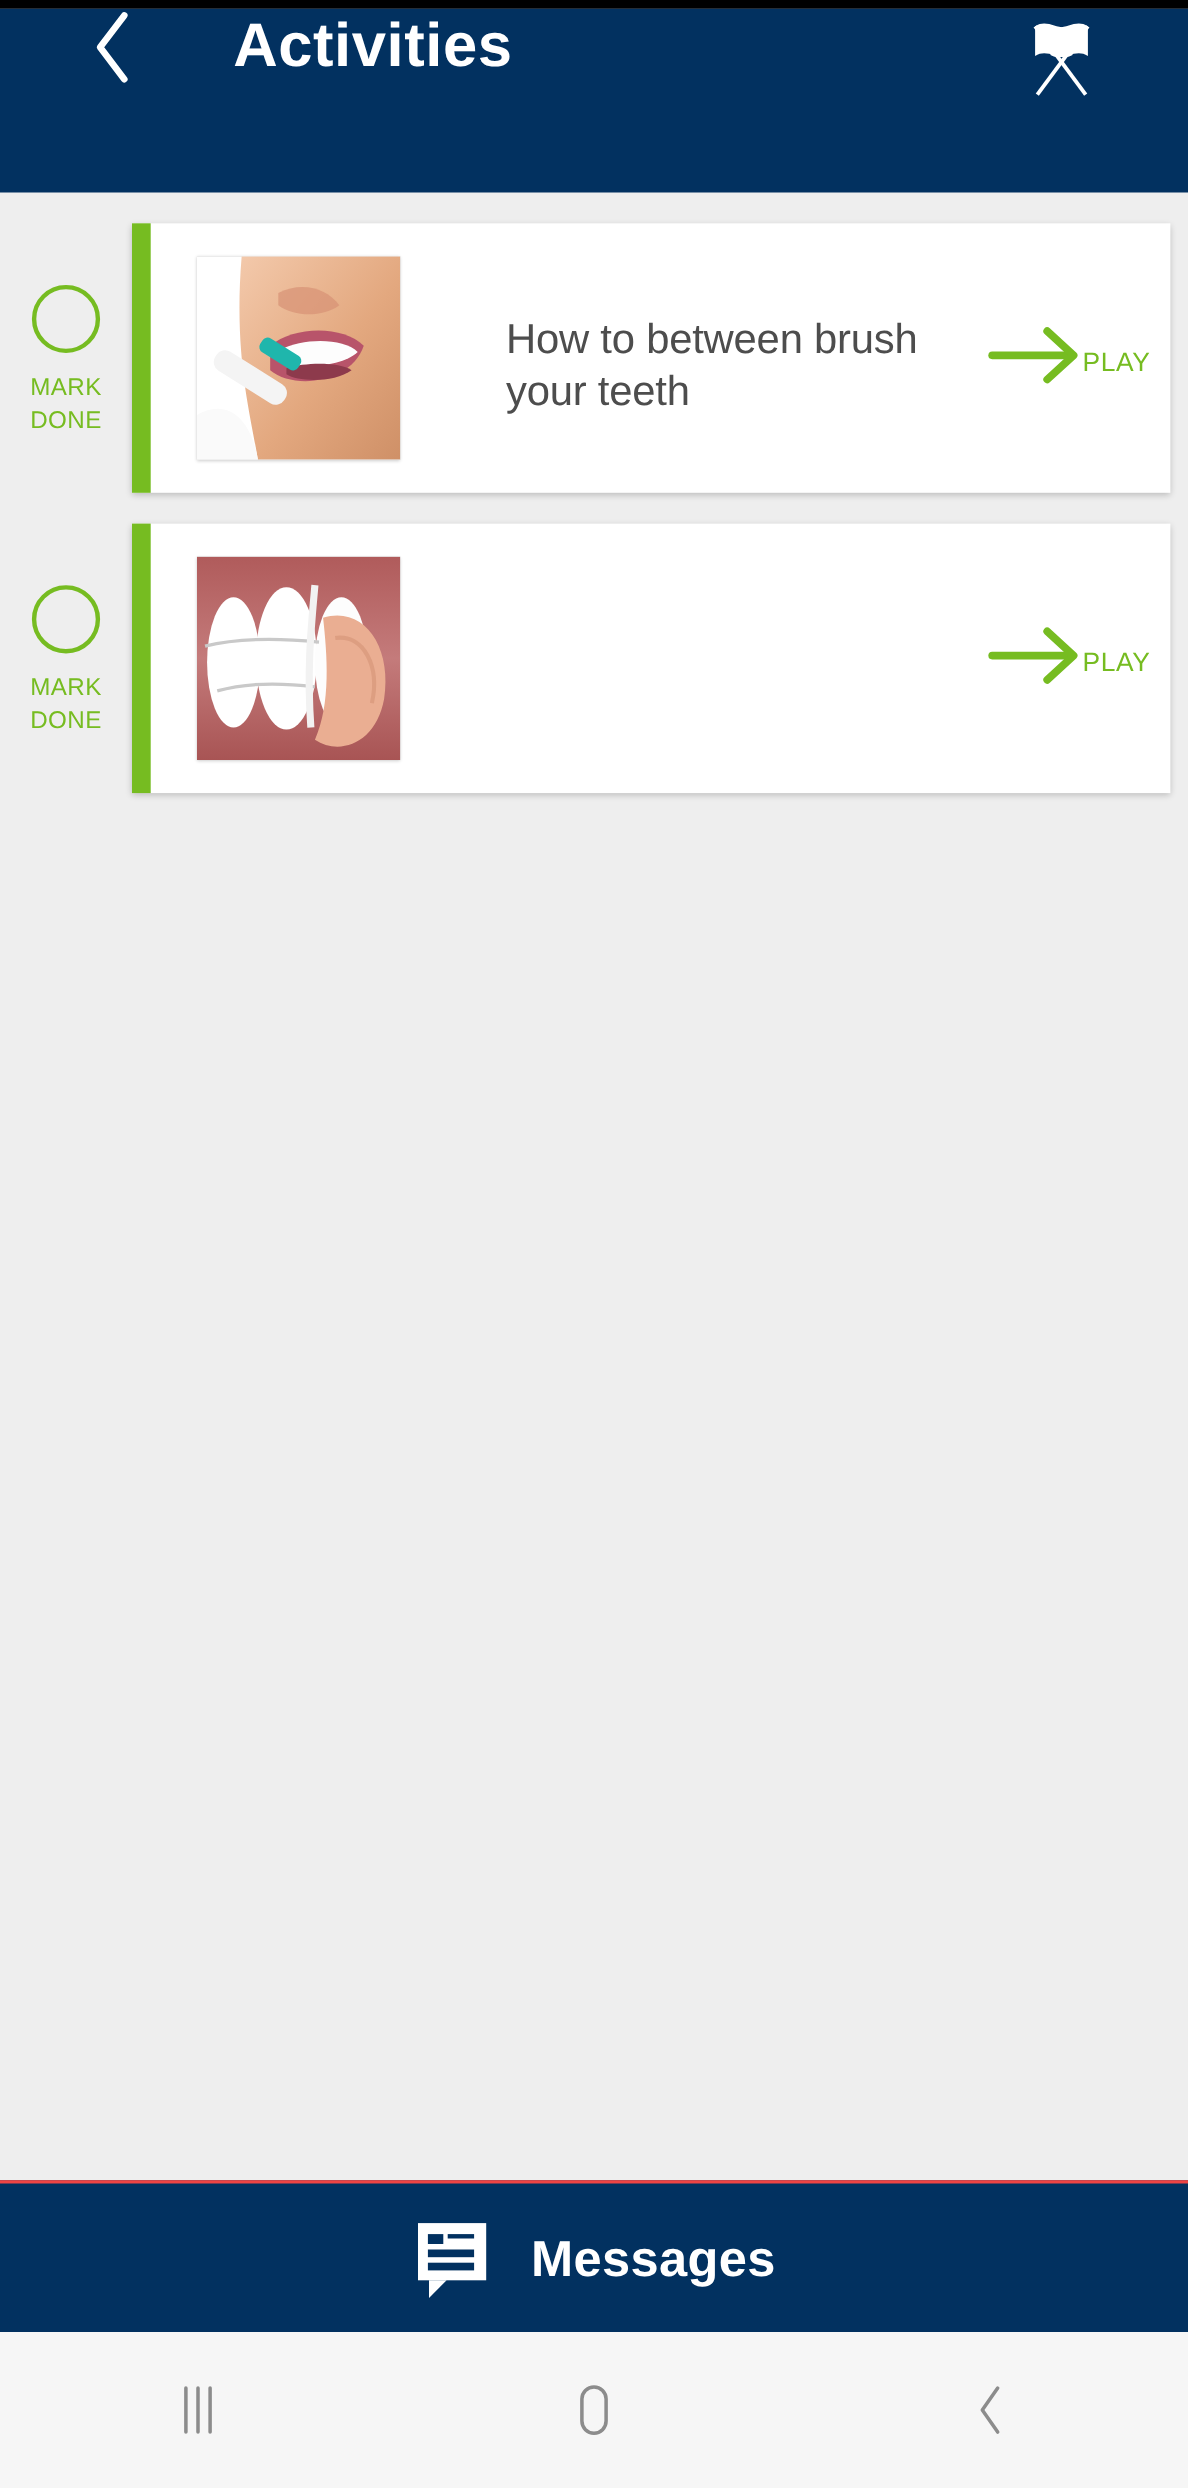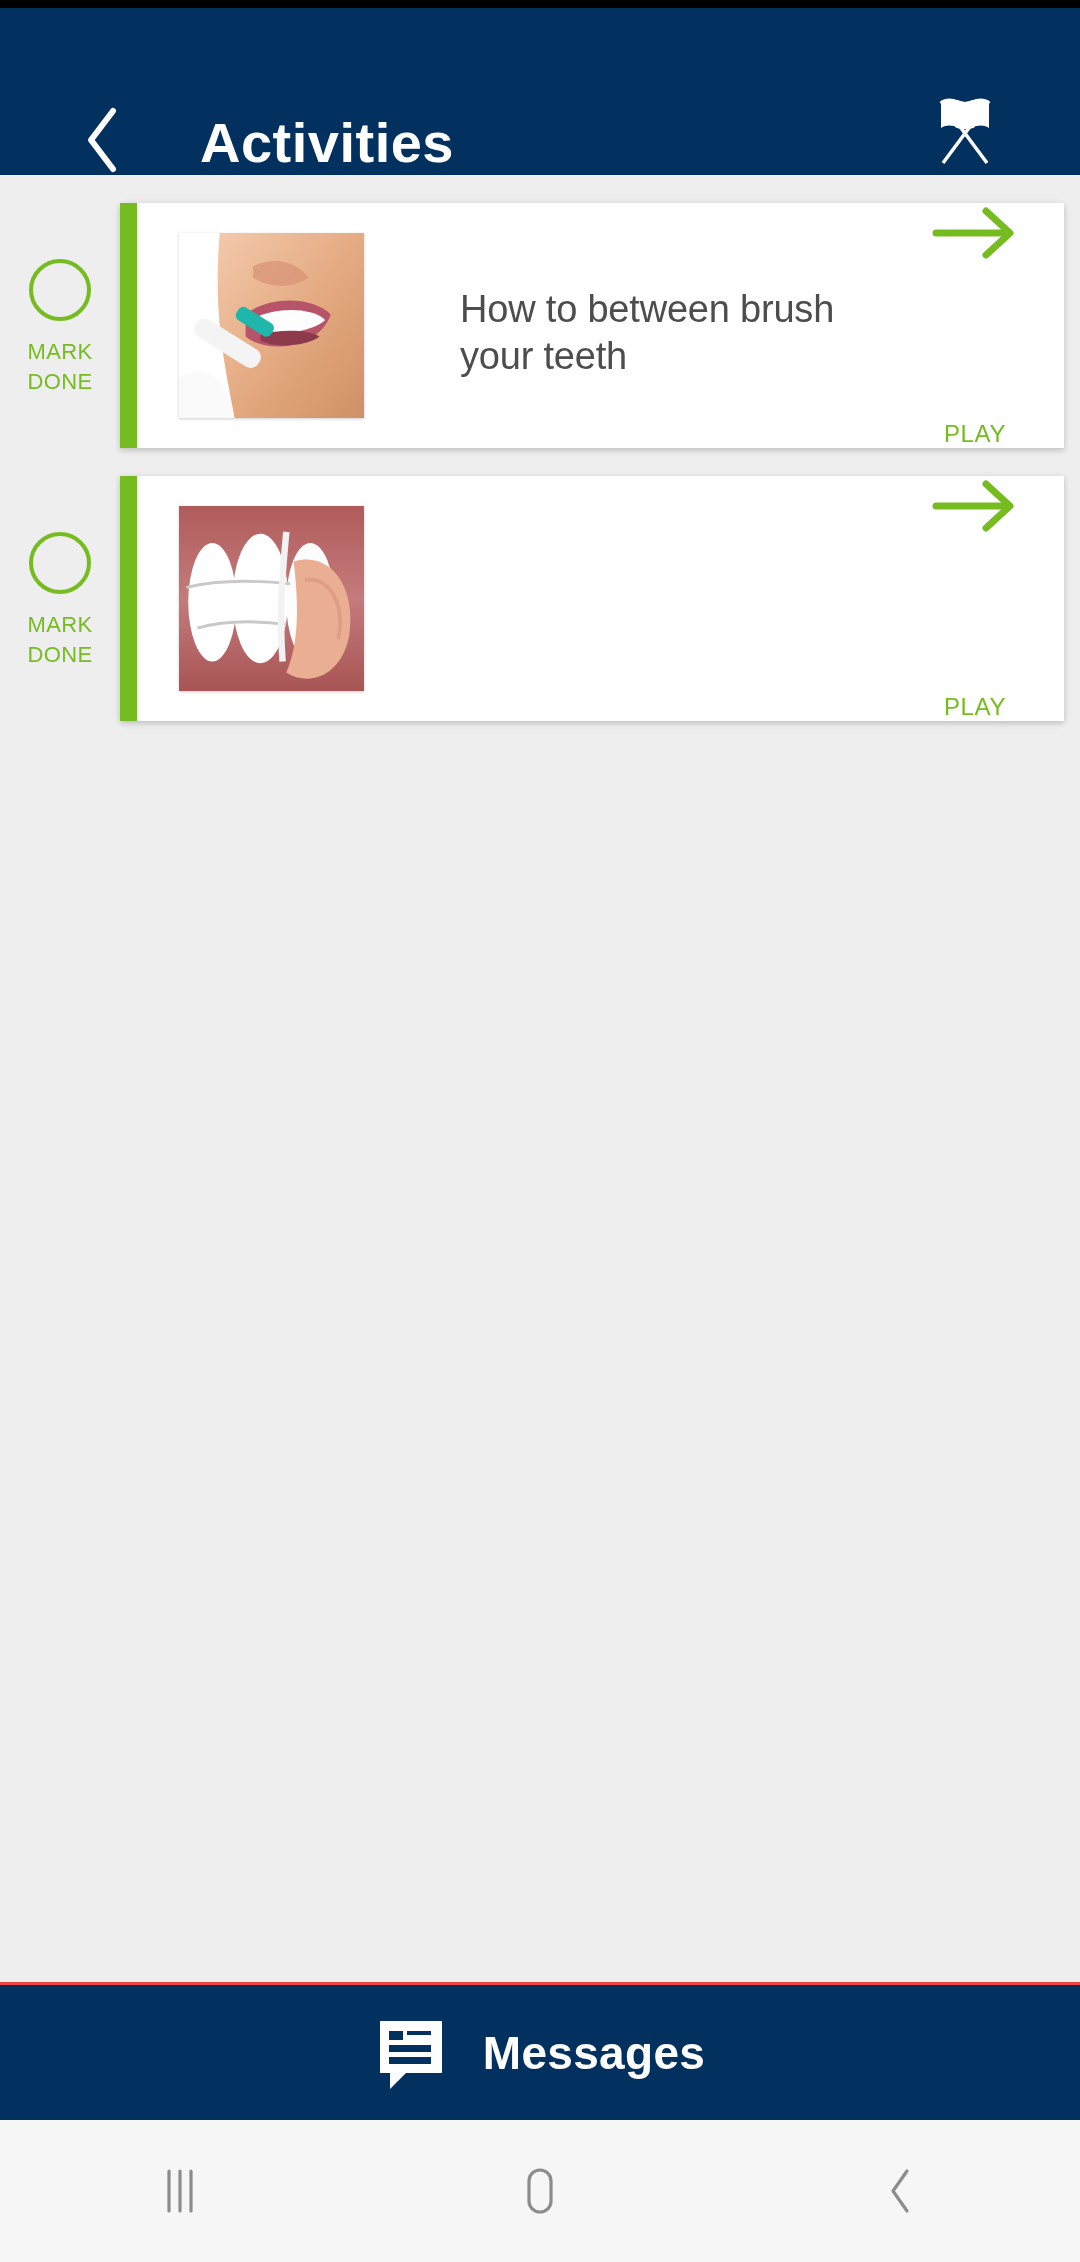--- a/index.html
+++ b/index.html
@@ -27,23 +27,24 @@
     background: #000000;
     flex: none;
   }
 
   
   .app-header {
     flex: none;
     height: 167px;
     background: #023160;
     display: flex;
-    align-items: flex-end;
+    align-items: flex-start;
     position: relative;
     padding: 0 44px 0 44px;
+    gap: 12px;
   }
 
   .back-chevron {
     width: 70px;
     height: 70px;
     display: flex;
     align-items: center;
     justify-content: center;
     flex: none;
     margin-left: 24px;
@@ -172,23 +173,22 @@
     margin-top: 14px;
     padding-left: 42px;
     letter-spacing: -0.2px;
   }
 
   
   .play-button {
     flex: none;
     width: 160px;
     display: flex;
-    flex-direction: column;
-    align-items: center;
-    justify-content: space-between;
+    align-items: center;
+    justify-content: flex-end;
     padding-right: 18px;
   }
   .play-arrow { display: block; }
   .play-label {
     margin-top: 8px;
     color: #76bc21;
     font-size: 24px;
     letter-spacing: 0.6px;
   }
 

